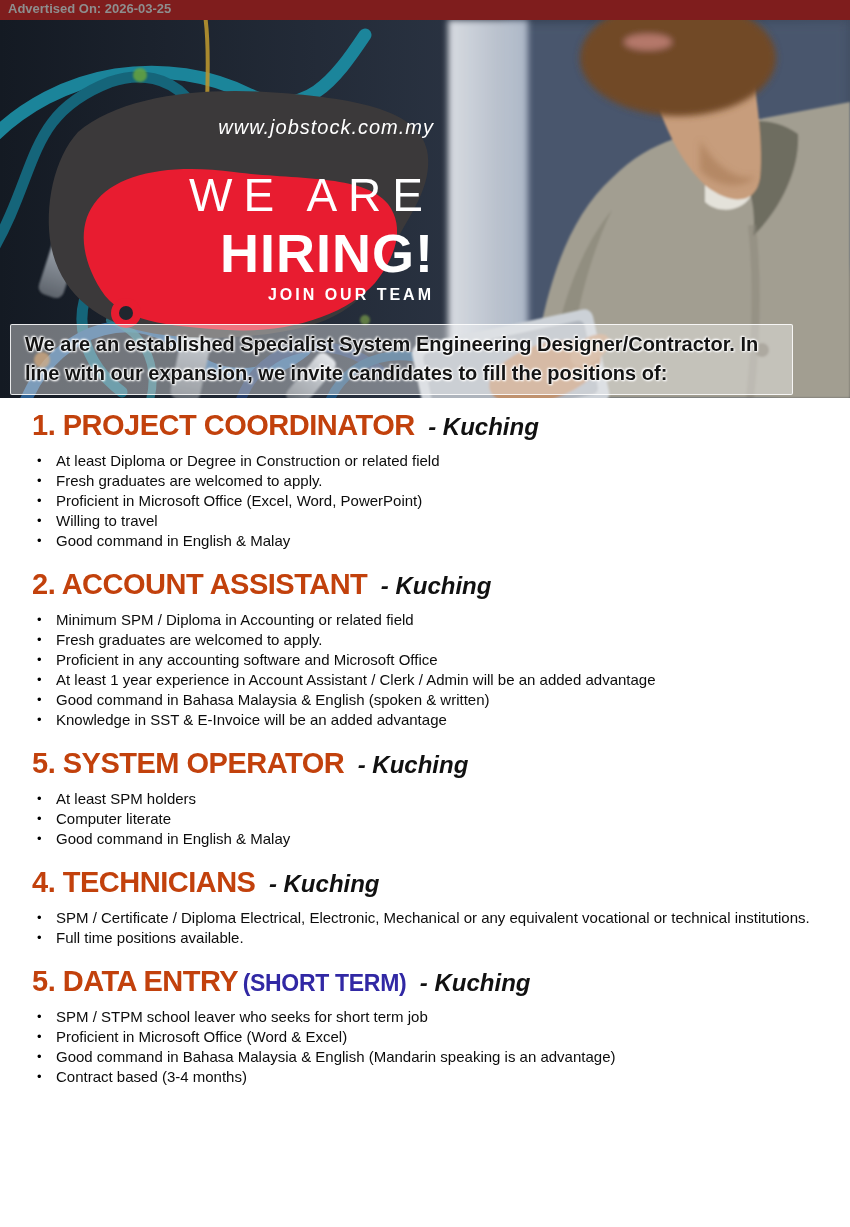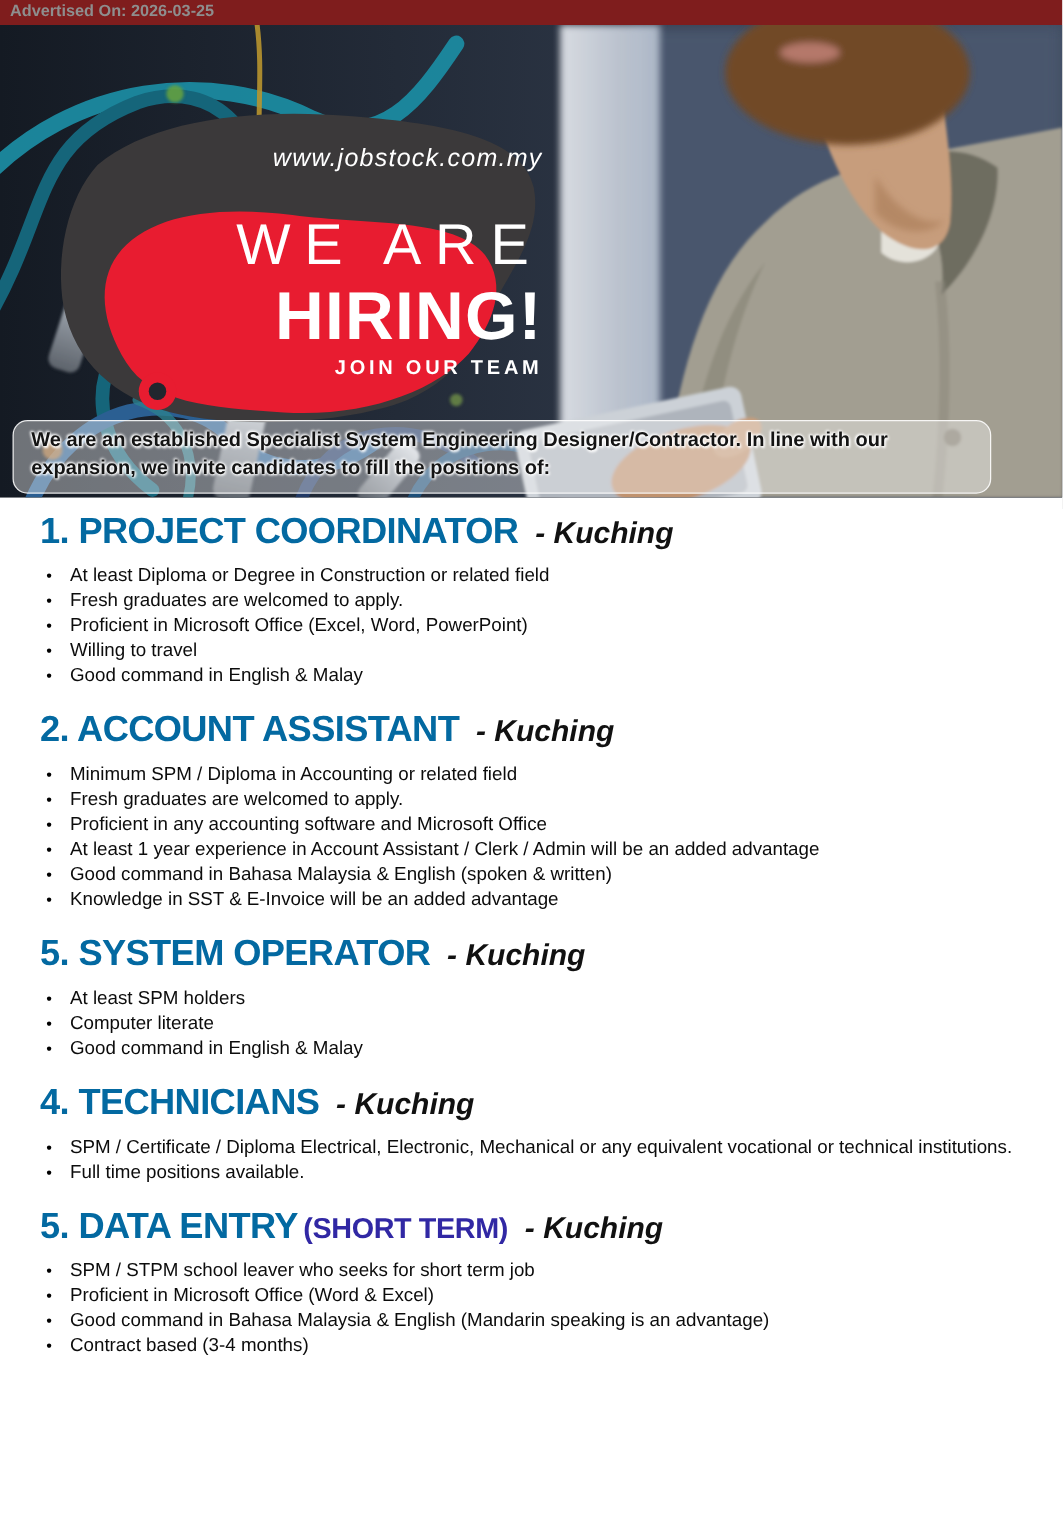--- a/index.html
+++ b/index.html
@@ -19,30 +19,30 @@
   .badge svg{position:absolute;top:0;left:0;}
   .badge .btext{position:absolute;left:0;right:0;text-align:right;color:#ffffff;}
   .badge .site{top:30px;font-size:20px;font-style:italic;letter-spacing:1px;}
   .badge .weare{top:86px;font-size:46px;font-weight:400;letter-spacing:11px;line-height:1;}
   .badge .hiring{top:140px;font-size:54px;font-weight:800;letter-spacing:1px;line-height:1;}
   .badge .join{top:200px;font-size:16px;font-weight:700;letter-spacing:3px;}
 
   
   .intro{position:absolute;left:10px;bottom:3px;width:783px;box-sizing:border-box;
          background:rgba(248,248,248,0.40);border:1px solid rgba(255,255,255,0.85);
-         border-radius:12px;padding:5px 14px 7px 14px;
-         font-size:16px;font-weight:600;line-height:1.42;color:#141414;
+         border-radius:2px;padding:5px 14px 7px 14px;
+         font-size:20px;font-weight:600;line-height:1.42;color:#141414;
          text-shadow:0 0 2px #fff,0 0 3px #fff,1px 1px 2px #fff,-1px -1px 2px #fff;}
 
   
   .jobs{position:absolute;top:398px;left:0;width:850px;padding:0 4px 0 32px;box-sizing:border-box;}
   .job{margin-top:16px;}
   .job:first-child{margin-top:10px;}
   .job-head{line-height:34px;margin-bottom:4px;white-space:nowrap;}
-  .job-head .blue{color:#0369a1;font-weight:700;font-size:29px;letter-spacing:-0.5px;}
+  .job-head .blue{color:#c2410c;font-weight:700;font-size:29px;letter-spacing:-0.5px;}
   .job-head .suffix{color:#3128a4;font-weight:700;font-size:23px;letter-spacing:-0.3px;}
   .job-head .loc{color:#111;font-weight:700;font-style:italic;font-size:24px;margin-left:9px;}
   .job ul{margin:0;padding:0;list-style:none;}
   .job li{position:relative;padding-left:24px;font-size:15px;line-height:20px;color:#0c0c0c;}
   .job li::before{content:"•";position:absolute;left:5px;top:0;font-size:13px;color:#000;}
 
   
   .notes{margin-top:22px;padding-left:38px;}
   .note{display:flex;font-size:17px;color:#0b0b0b;margin-bottom:17px;}
   .note .dash{width:24px;flex:0 0 24px;}

